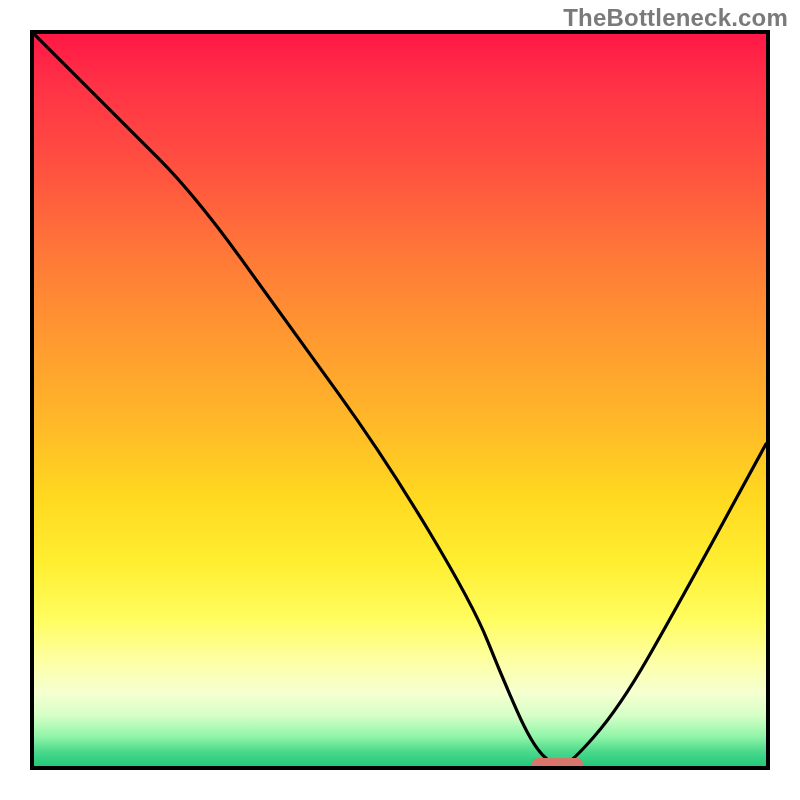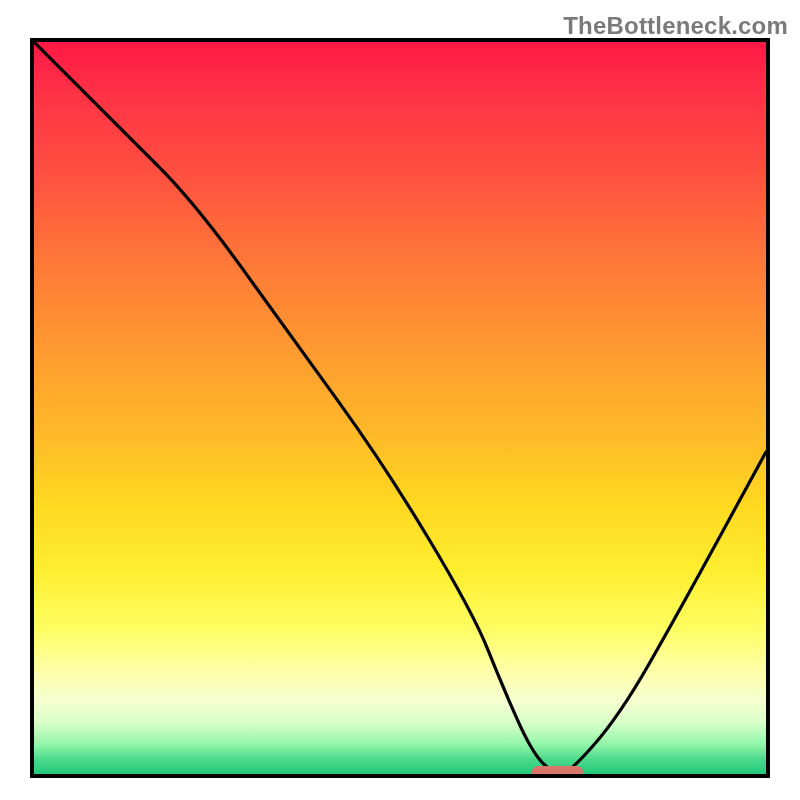--- a/index.html
+++ b/index.html
@@ -7,21 +7,20 @@
     padding: 0;
     width: 800px;
     height: 800px;
     background: #ffffff;
     font-family: Arial, Helvetica, sans-serif;
   }
   .wrap {
     position: relative;
     width: 800px;
     height: 572px;
-    margin-top: 8px;
   }
   .watermark {
     position: absolute;
     top: 4px;
     right: 12px;
     font-size: 24px;
     font-weight: 600;
     color: #7a7a7a;
     letter-spacing: 0.2px;
     z-index: 10;

